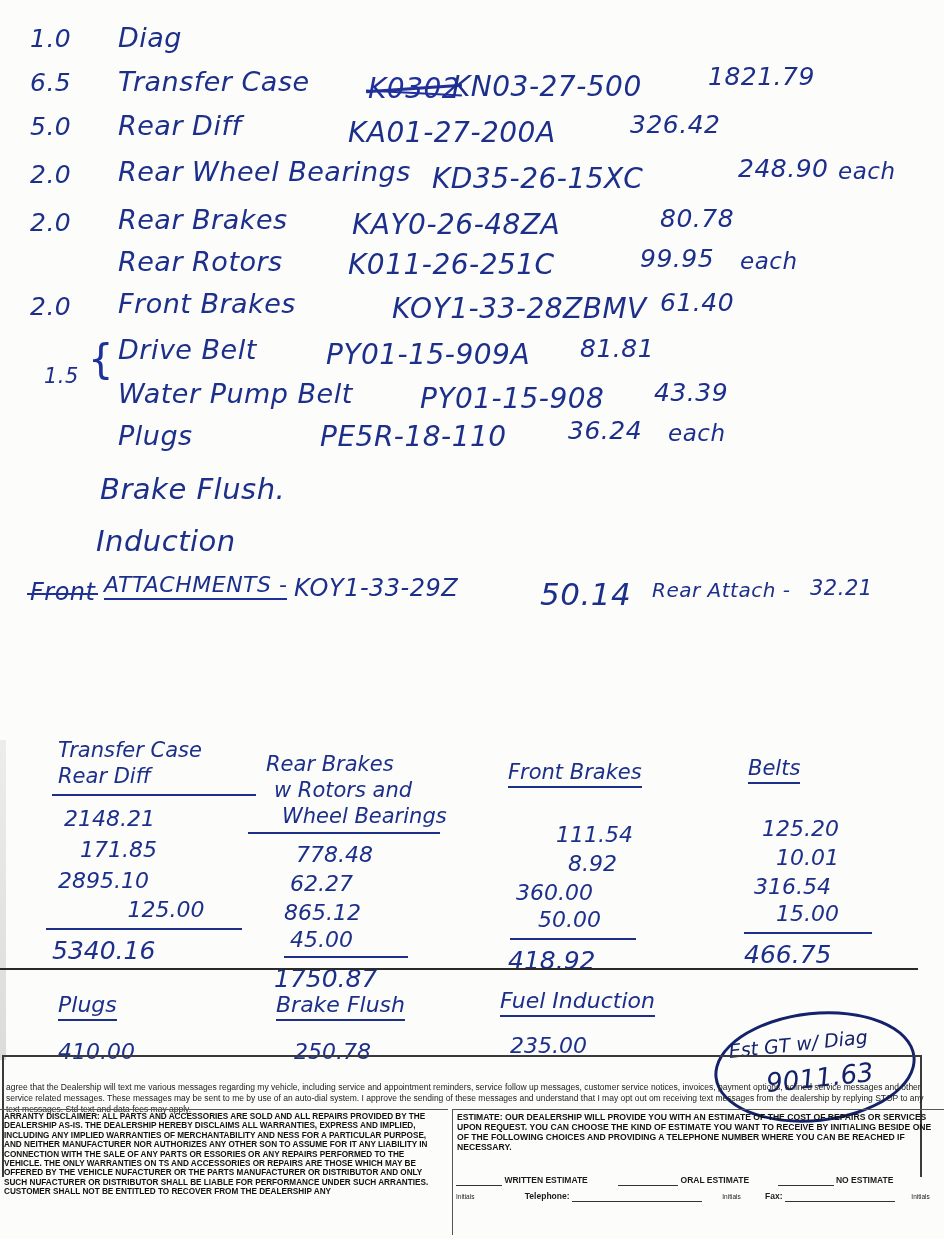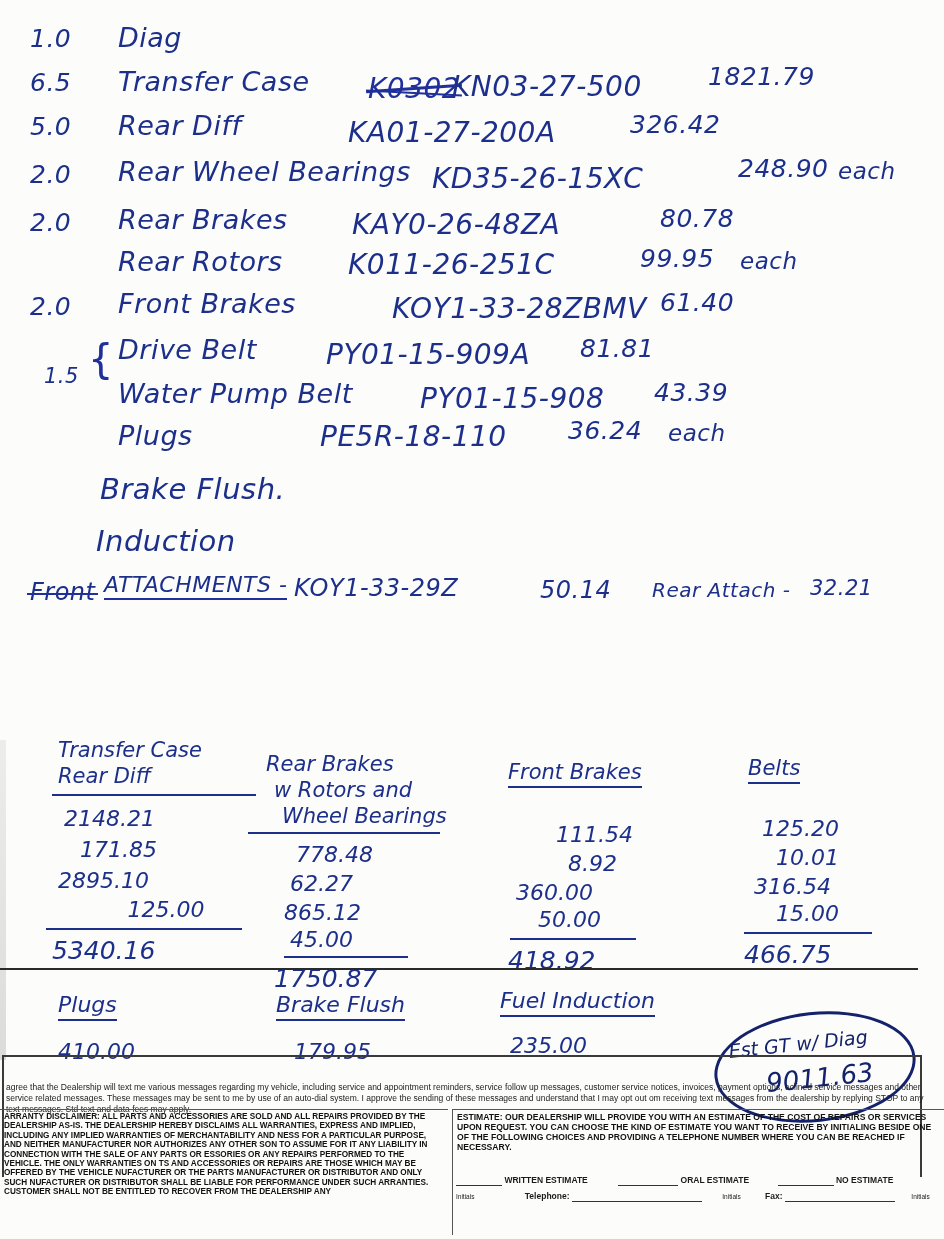--- a/index.html
+++ b/index.html
@@ -176,21 +176,21 @@
     <div class="hand amt" style="left:568px;top:416px;">36.24</div>
     <div class="hand each" style="left:668px;top:420px;">each</div>
 
     <div class="hand desc" style="left:100px;top:472px;font-size:29px;">Brake Flush.</div>
 
     <div class="hand desc" style="left:96px;top:524px;font-size:29px;">Induction</div>
 
     <div class="hand" style="left:30px;top:578px;font-size:24px;"><span class="struck-word">Front</span></div>
     <div class="hand" style="left:104px;top:572px;font-size:22px;"><span class="underline-word">ATTACHMENTS -</span></div>
     <div class="hand" style="left:294px;top:574px;font-size:24px;">KOY1-33-29Z</div>
-    <div class="hand" style="left:540px;top:576px;font-size:24px;">50.14</div>
+    <div class="hand" style="left:540px;top:576px;font-size:31px;">50.14</div>
     <div class="hand" style="left:652px;top:578px;font-size:20px;">Rear Attach -</div>
     <div class="hand" style="left:810px;top:576px;font-size:21px;">32.21</div>
   </div>
 
   <div>
 
     <div class="tally" style="left:58px;top:738px;">
       <div class="tallyhead">Transfer Case</div>
       <div class="tallyhead" style="margin-top:2px;">Rear Diff</div>
       <div class="rule" style="width:204px;margin:6px 0 10px -6px;"></div>
@@ -236,21 +236,21 @@
     </div>
 
     <div class="diag-line"></div>
 
     <div class="tally" style="left:58px;top:992px;">
       <div class="tallyhead u" style="font-size:22px;">Plugs</div>
       <div class="num" style="margin-top:18px;">410.00</div>
     </div>
     <div class="tally" style="left:276px;top:992px;">
       <div class="tallyhead u" style="font-size:22px;">Brake Flush</div>
-      <div class="num" style="margin-top:18px;margin-left:18px;">179.95</div>
+      <div class="num" style="margin-top:18px;margin-left:18px;">250.78</div>
     </div>
     <div class="tally" style="left:500px;top:988px;">
       <div class="tallyhead u" style="font-size:22px;">Fuel Induction</div>
       <div class="num" style="margin-top:16px;margin-left:10px;">235.00</div>
     </div>
 
     <div class="circle-total" style="left:714px;top:1012px;">
       <div class="t1">Est GT w/ Diag</div>
       <div class="t2">9011.63</div>
     </div>

